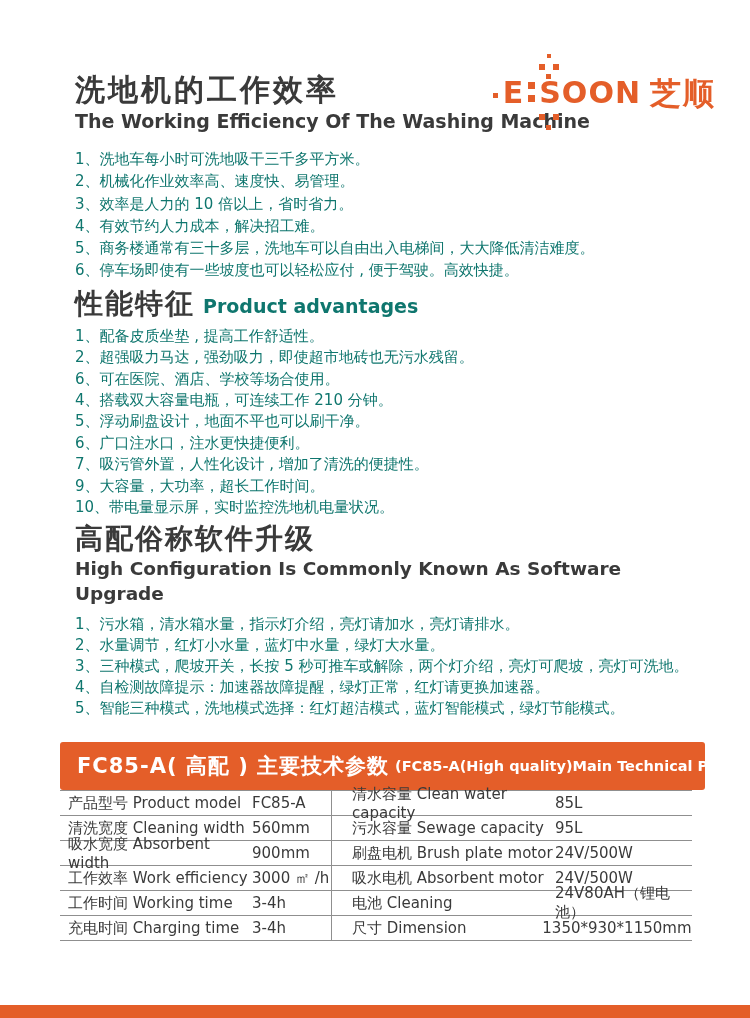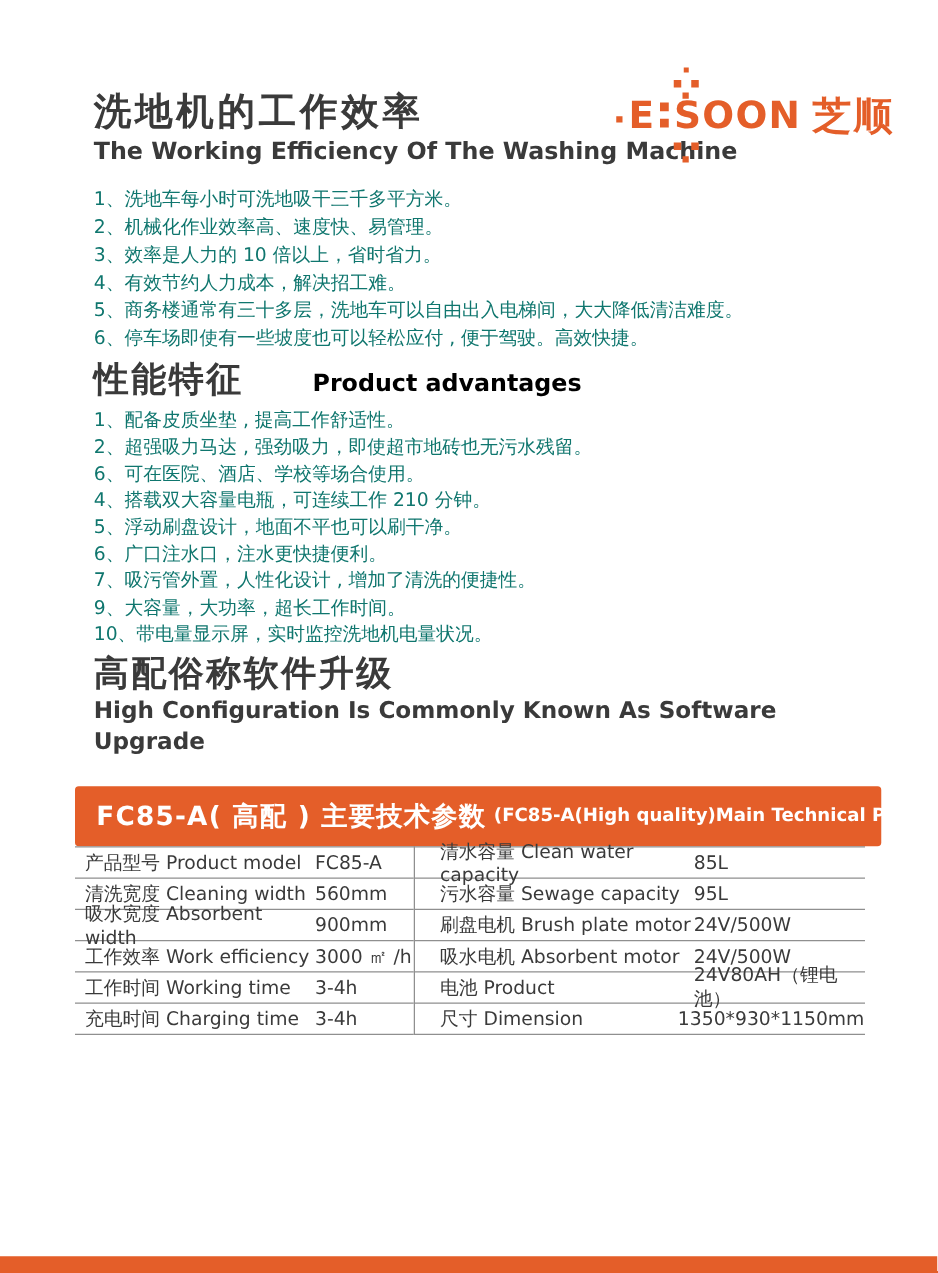--- a/index.html
+++ b/index.html
@@ -30,23 +30,23 @@
   .ld2{top:-12px;left:36px;} .ld3{top:-12px;left:50px;}
   .ld4{top:-2px;left:43px;width:5px;height:5px;}
   .ld5{bottom:-10px;left:36px;} .ld6{bottom:-10px;left:50px;}
   .ld7{bottom:-20px;left:43px;width:5px;height:5px;}
   .logo-dotanchor{position:relative;width:0;height:34px;}
 
   
   .sec{margin-left:15px;}
   .h-cn-xl{font-size:30px;line-height:36px;font-weight:bold;letter-spacing:3px;color:#3a3a3a;}
   .h-en-lg{font-size:19px;line-height:25px;font-weight:bold;margin-top:1px;color:#3a3a3a;}
-  .h-inline{display:flex;align-items:baseline;margin-top:6px;gap:47px;}
+  .h-inline{display:flex;align-items:baseline;margin-top:6px;}
   .h-cn-l{font-size:28px;line-height:32px;font-weight:bold;letter-spacing:2px;color:#3a3a3a;}
-  .h-en-m{font-size:19px;font-weight:bold;margin-left:8px;color:#000000;}
+  .h-en-m{font-size:19px;font-weight:bold;margin-left:8px;color:#0f766e;}
 
   
   ul.plain{list-style:none;margin-left:15px;}
   ul.plain li{font-size:15px;color:#0f766e;}
   .list1{margin-top:14px;} .list1 li{line-height:22.3px;}
   .list2{margin-top:6px;}  .list2 li{line-height:21.4px;}
   .list3{margin-top:8px;}  .list3 li{line-height:21px;}
 
   
   .spec-bar{
@@ -145,20 +145,33 @@
         <li>9、大容量，大功率，超长工作时间。</li>
 
         <li>10、带电量显示屏，实时监控洗地机电量状况。</li>
 
     </ul>
 
     <div class="sec" style="margin-top:5px;">
       <div class="h-cn-l">高配俗称软件升级</div>
       <div class="h-en-lg" style="font-size:18.5px;">High Configuration Is Commonly Known As Software Upgrade</div>
     </div>
+    <ul class="plain list3">
+
+        <li>1、污水箱，清水箱水量，指示灯介绍，亮灯请加水，亮灯请排水。</li>
+
+        <li>2、水量调节，红灯小水量，蓝灯中水量，绿灯大水量。</li>
+
+        <li>3、三种模式，爬坡开关，长按 5 秒可推车或解除，两个灯介绍，亮灯可爬坡，亮灯可洗地。</li>
+
+        <li>4、自检测故障提示：加速器故障提醒，绿灯正常，红灯请更换加速器。</li>
+
+        <li>5、智能三种模式，洗地模式选择：红灯超洁模式，蓝灯智能模式，绿灯节能模式。</li>
+
+    </ul>
 
     <div class="spec-bar">
       <span class="cn">FC85-A( 高配 ) 主要技术参数</span>
       <span class="en">(FC85-A(High quality)Main Technical Parameters)</span>
     </div>
 
     <div class="spec-table">
       <div class="half half-left">
 
           <div class="trow">
@@ -208,21 +221,21 @@
             <span class="t-label">刷盘电机 Brush plate motor</span>
             <span class="t-value">24V/500W</span>
           </div>
 
           <div class="trow">
             <span class="t-label">吸水电机 Absorbent motor</span>
             <span class="t-value">24V/500W</span>
           </div>
 
           <div class="trow">
-            <span class="t-label">电池 Product</span>
+            <span class="t-label">电池 Cleaning</span>
             <span class="t-value">24V80AH（锂电池）</span>
           </div>
 
           <div class="trow">
             <span class="t-label">尺寸 Dimension</span>
             <span class="t-value">1350*930*1150mm</span>
           </div>
 
       </div>
     </div>

